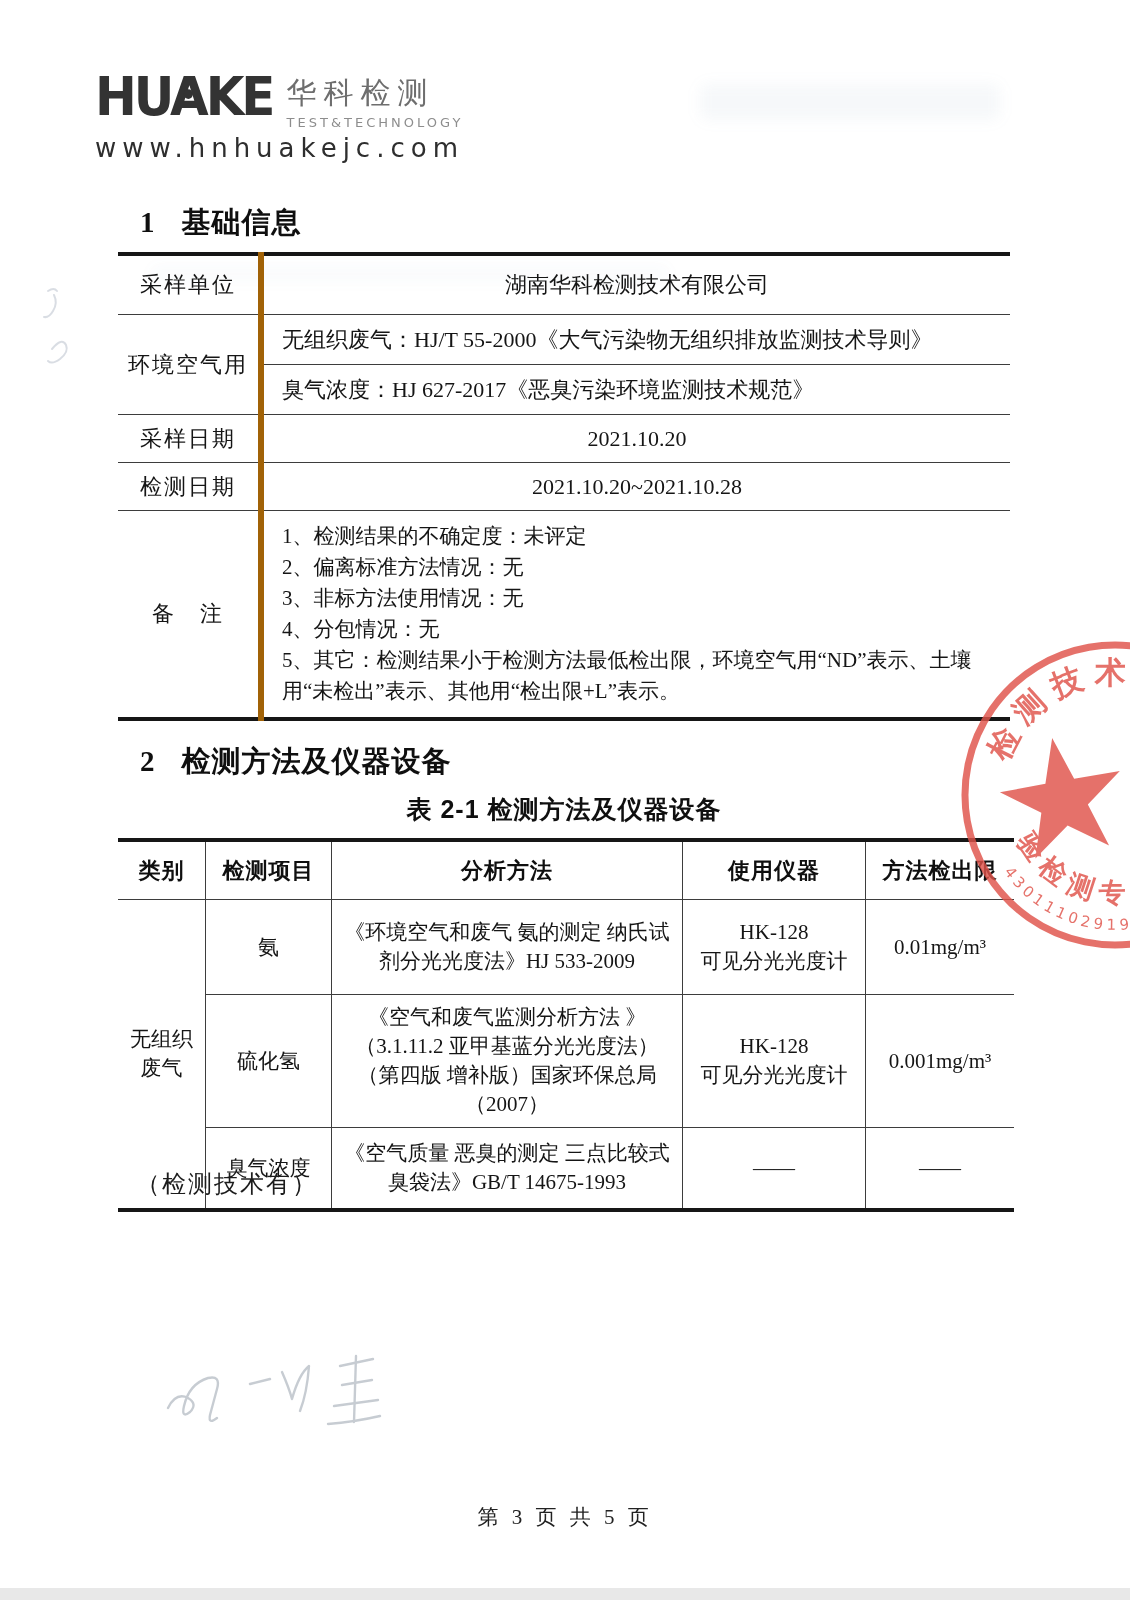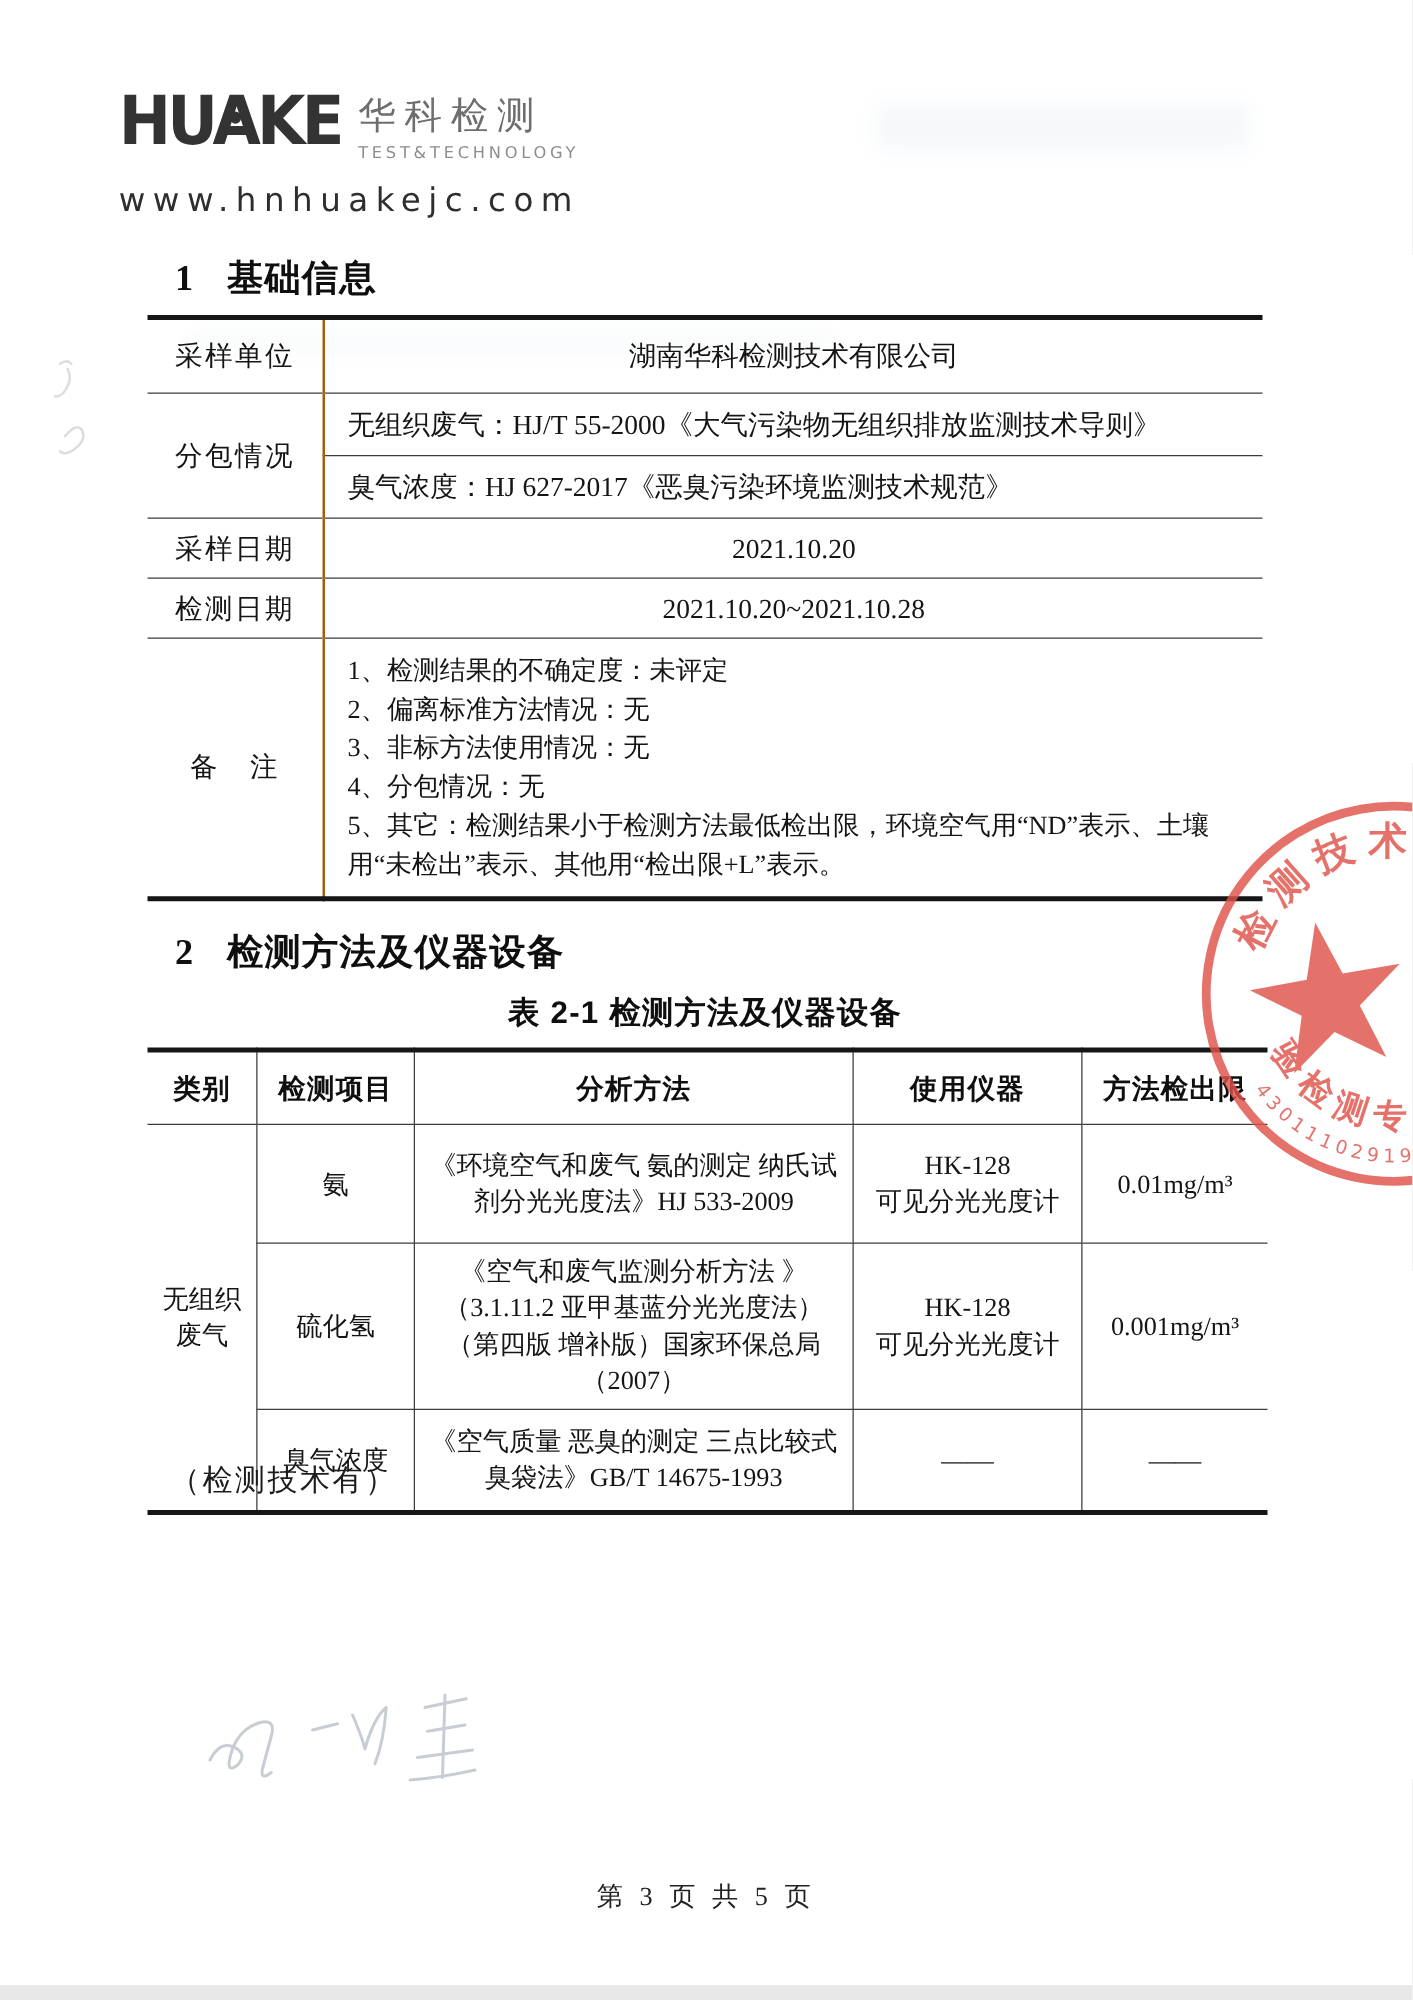--- a/index.html
+++ b/index.html
@@ -26,21 +26,21 @@
   .logo-cn{
     font-family:"Liberation Sans","DejaVu Sans",sans-serif;
     font-size:30px; line-height:42px; letter-spacing:7px; color:#6e6e6e;
   }
   .logo-sub{
     font-family:"DejaVu Sans","Liberation Sans",sans-serif;
     font-size:13px; letter-spacing:3px; color:#8d8d8d; margin-top:1px;
   }
   .logo-web{
     font-family:"DejaVu Sans","Liberation Sans",sans-serif;
-    font-size:26px; letter-spacing:6px; color:#2e2e2e; margin-top:16px;
+    font-size:26px; letter-spacing:6px; color:#2e2e2e; margin-top:3px;
   }
   .doc-number{
     font-size:24px; color:#111; margin-top:8px; letter-spacing:1px;
   }
   
   .sec-title{
     position:absolute; left:140px;
     font-family:"Liberation Sans","DejaVu Sans",sans-serif;
     font-weight:bold; font-size:29px; color:#0f0f0f; letter-spacing:1px;
   }
@@ -54,21 +54,21 @@
   }
   
   .t1{position:absolute; left:118px; top:252px;}
   .t2{position:absolute; left:118px; top:838px;}
   table{border-collapse:collapse; table-layout:fixed; width:892px;
         border-top:4px solid #161616; border-bottom:4px solid #161616;}
   td,th{padding:0; font-weight:normal; vertical-align:middle;}
   
   .t1 td{font-size:22px; color:#151515;}
   .t1 .lbl{
-    width:140px; border-right:2px solid #a16207; text-align:center;
+    width:140px; border-right:6px solid #a16207; text-align:center;
     letter-spacing:2px;
   }
   .t1 .hline{border-bottom:1px solid #3d3d3d;}
   .t1 .val-c{text-align:center;}
   .t1 .val-l{text-align:left; padding-left:18px;}
   .t1 .r1{height:58px;}
   .t1 .r2{height:49px;}
   .t1 .r3{height:47px;}
   .t1 .r4{height:47px;}
   .t1 .notes-cell{padding:10px 8px 10px 18px;}
@@ -131,21 +131,21 @@
   </div>
 
   <div class="t1">
     <table>
       <tbody>
           <tr>
         <td class="lbl hline r1">采样单位</td>
         <td class="val-c hline r1">湖南华科检测技术有限公司</td>
       </tr>
       <tr>
-        <td class="lbl hline r2" rowspan="2">分包情况</td>
+        <td class="lbl hline r2" rowspan="2">环境空气用</td>
         <td class="val-l hline r2">无组织废气：HJ/T 55-2000《大气污染物无组织排放监测技术导则》</td>
       </tr>
       <tr>
         <td class="val-l hline r2">臭气浓度：HJ 627-2017《恶臭污染环境监测技术规范》</td>
       </tr>
       <tr>
         <td class="lbl hline r3">采样日期</td>
         <td class="val-c hline r3">2021.10.20</td>
       </tr>
       <tr>

